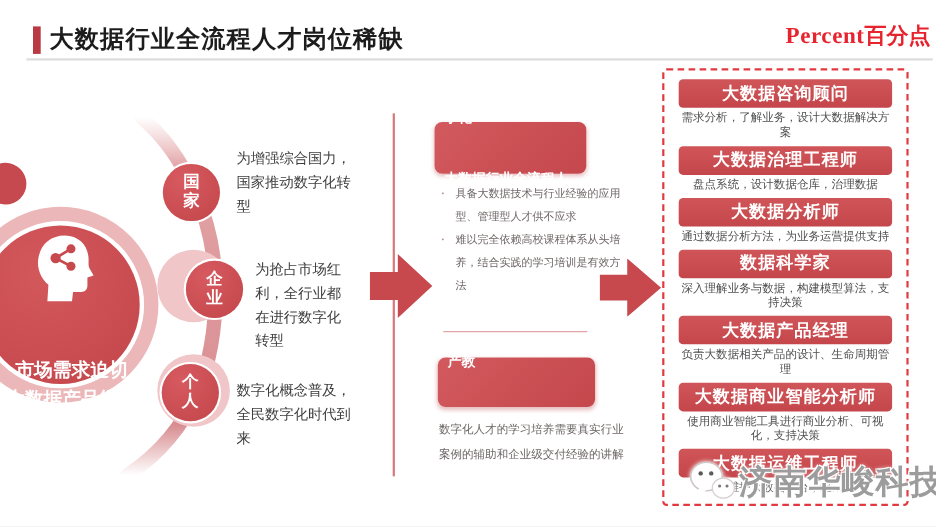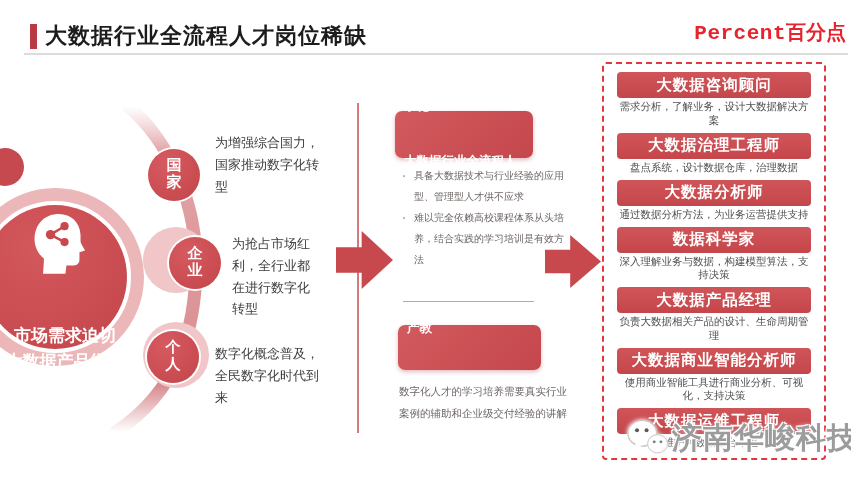--- a/index.html
+++ b/index.html
@@ -1,19 +1,19 @@
 <!DOCTYPE html>
 <html><head>
 <meta charset="utf-8">
 <style>
   html,body{margin:0;padding:0;background:#eef0f2;}
   #slide{
     position:relative;width:851px;height:479px;background:#ffffff;
     outline:1px solid #9a9a9a;overflow:hidden;
-    font-family:Liberation Mono, monospace;
+    font-family:Liberation Serif, serif;
   }
   
   .title-bar{position:absolute;left:30px;top:24px;width:7px;height:25px;background:#b93a42;}
   .page-title{position:absolute;left:45px;top:21px;font-size:22px;font-weight:bold;color:#1c1c1c;letter-spacing:1px;}
   .header-divider{position:absolute;left:24px;top:53px;width:824px;height:2px;background:#dcdcdc;}
   .logo{position:absolute;top:19px;right:5px;font-weight:bold;white-space:nowrap;}
   .logo .en{font-size:21px;color:#e7232e;letter-spacing:0.5px;}
   .logo .cn{font-size:20px;color:#e7232e;}
   .right-subtitle{position:absolute;top:39px;right:37px;background:#fff;padding:0 6px;
     font-size:15px;font-weight:bold;color:#2f2f2f;letter-spacing:0.5px;z-index:3;}

